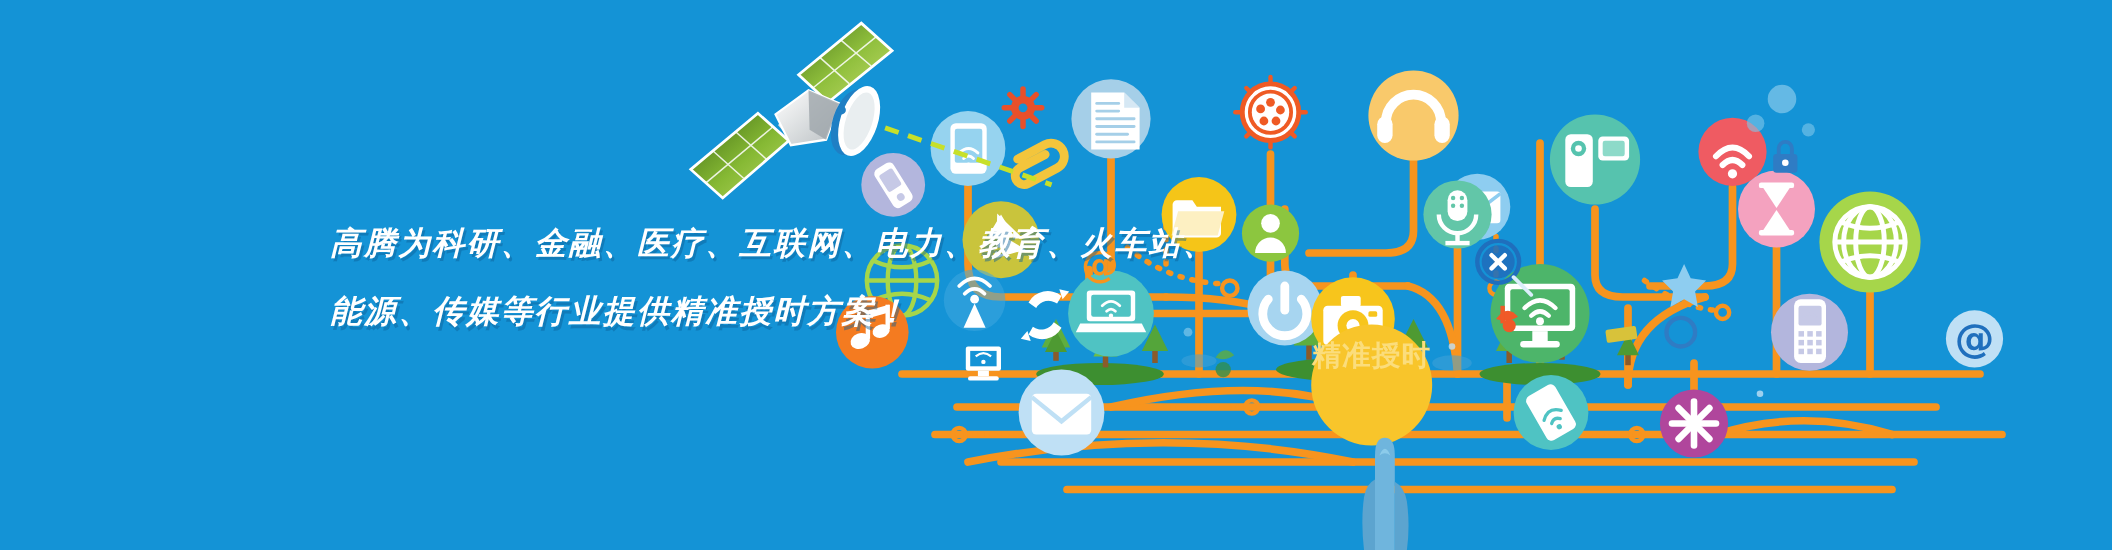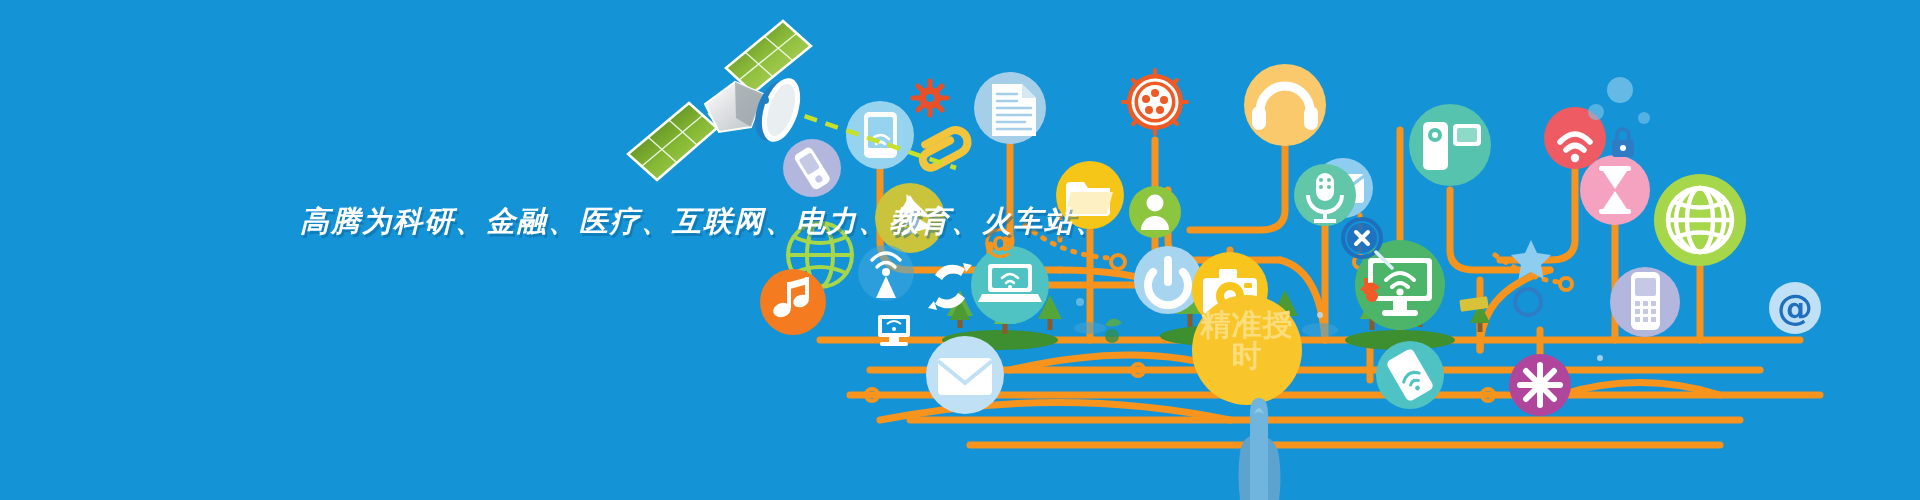--- a/index.html
+++ b/index.html
@@ -38,21 +38,21 @@
   #tree{position:absolute;left:760px;top:40px;width:1160px;height:460px;z-index:20;}
 
   
   #hub{position:absolute;left:1192px;top:295px;width:110px;height:110px;z-index:34;}
   #hub .disc{
     position:absolute;left:0;top:0;width:110px;height:110px;border-radius:50%;
     background:#f8c52b;
   }
   #hub .hubtext{
     position:absolute;left:0;top:14px;width:110px;
-    text-align:center;color:#fbdd7c;font-weight:bold;font-size:30px;
+    text-align:center;color:#fbdd7c;font-weight:bold;font-size:26px;
     line-height:31px;letter-spacing:1px;
   }
   #hand{position:absolute;left:1228px;top:318px;width:62px;height:182px;z-index:36;}
 </style>
 </head>
 <body>
 
 <div id="banner">
 
   <svg id="satellite" viewBox="0 0 250 190">
@@ -569,15 +569,16 @@
 
   <svg id="hand" viewBox="0 0 62 182">
     <path d="M22 182 V96 q0 -16 9 -16 q9 0 9 16 V182 Z" fill="#6fb5dd"></path>
     <path d="M22 182 V118 q-8 4 -10 16 q-3 22 0 48 Z" fill="#5ca4cf"></path>
     <path d="M40 182 V120 q9 5 11 18 q3 22 0 44 Z" fill="#5ca4cf"></path>
     <path d="M26 96 q5 -12 10 0 q-5 -4 -10 0z" fill="#8ccbea"></path>
   </svg>
 
   <div id="headline">
     <span class="ln">高腾为科研、金融、医疗、互联网、电力、教育、火车站、</span>
+    <span class="ln">能源、传媒等行业提供精准授时方案！</span>
   </div>
 
 </div>
 
 </body></html>

